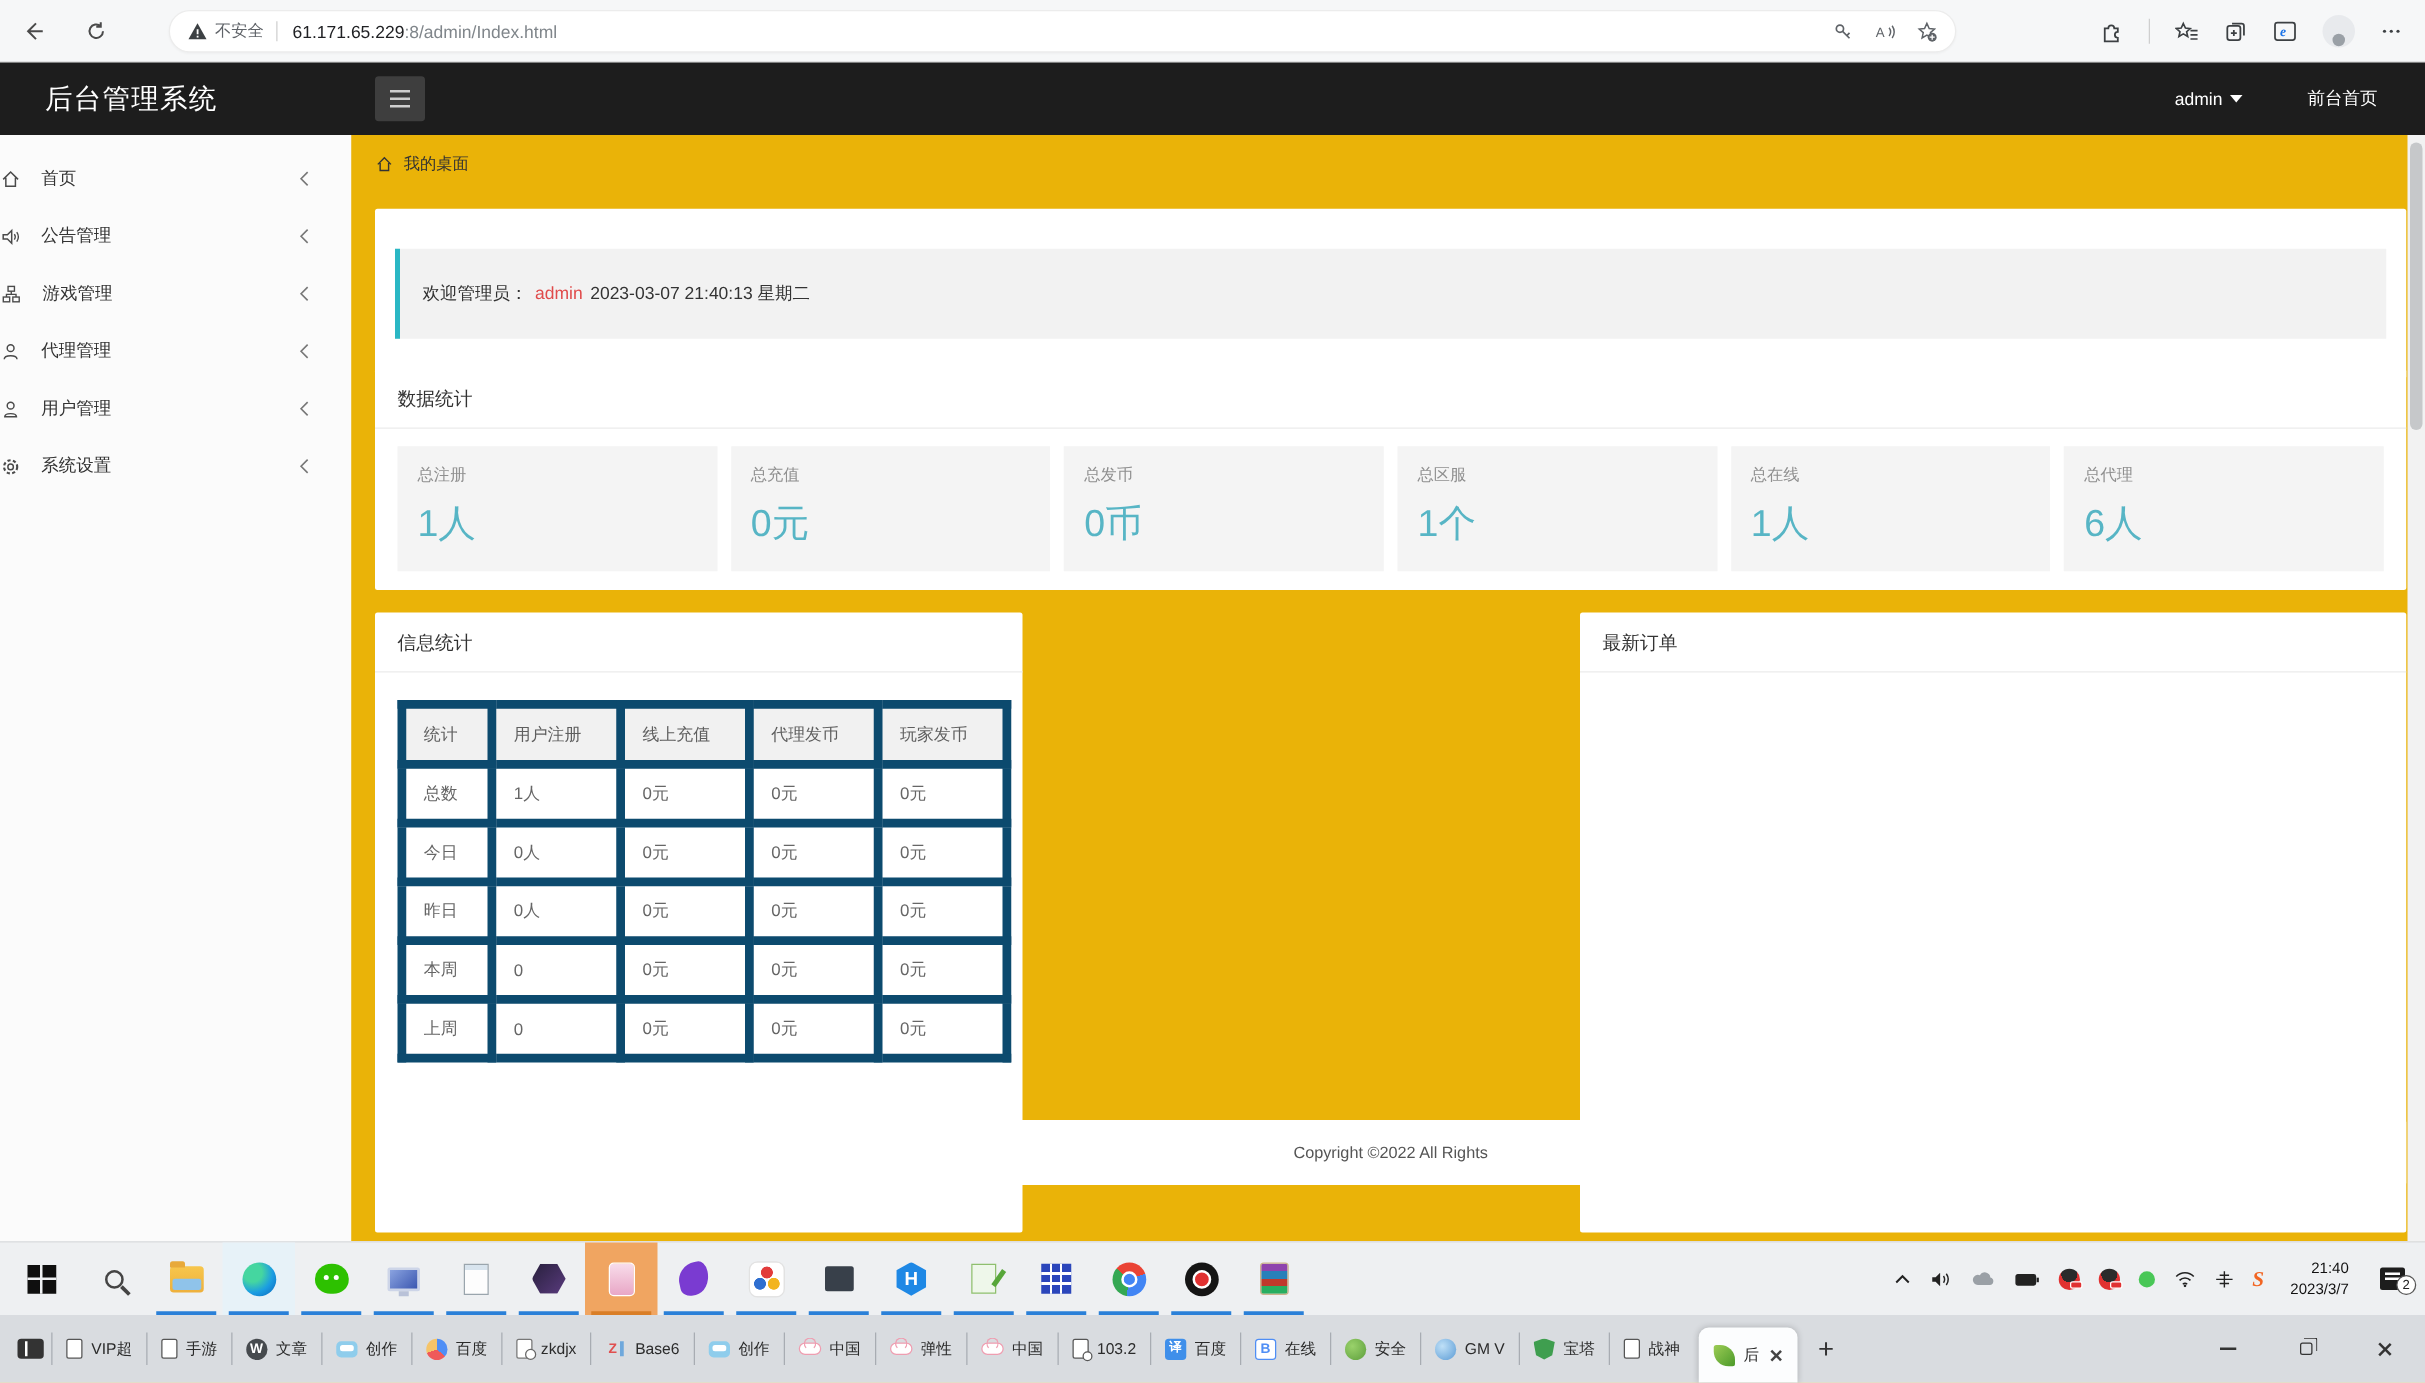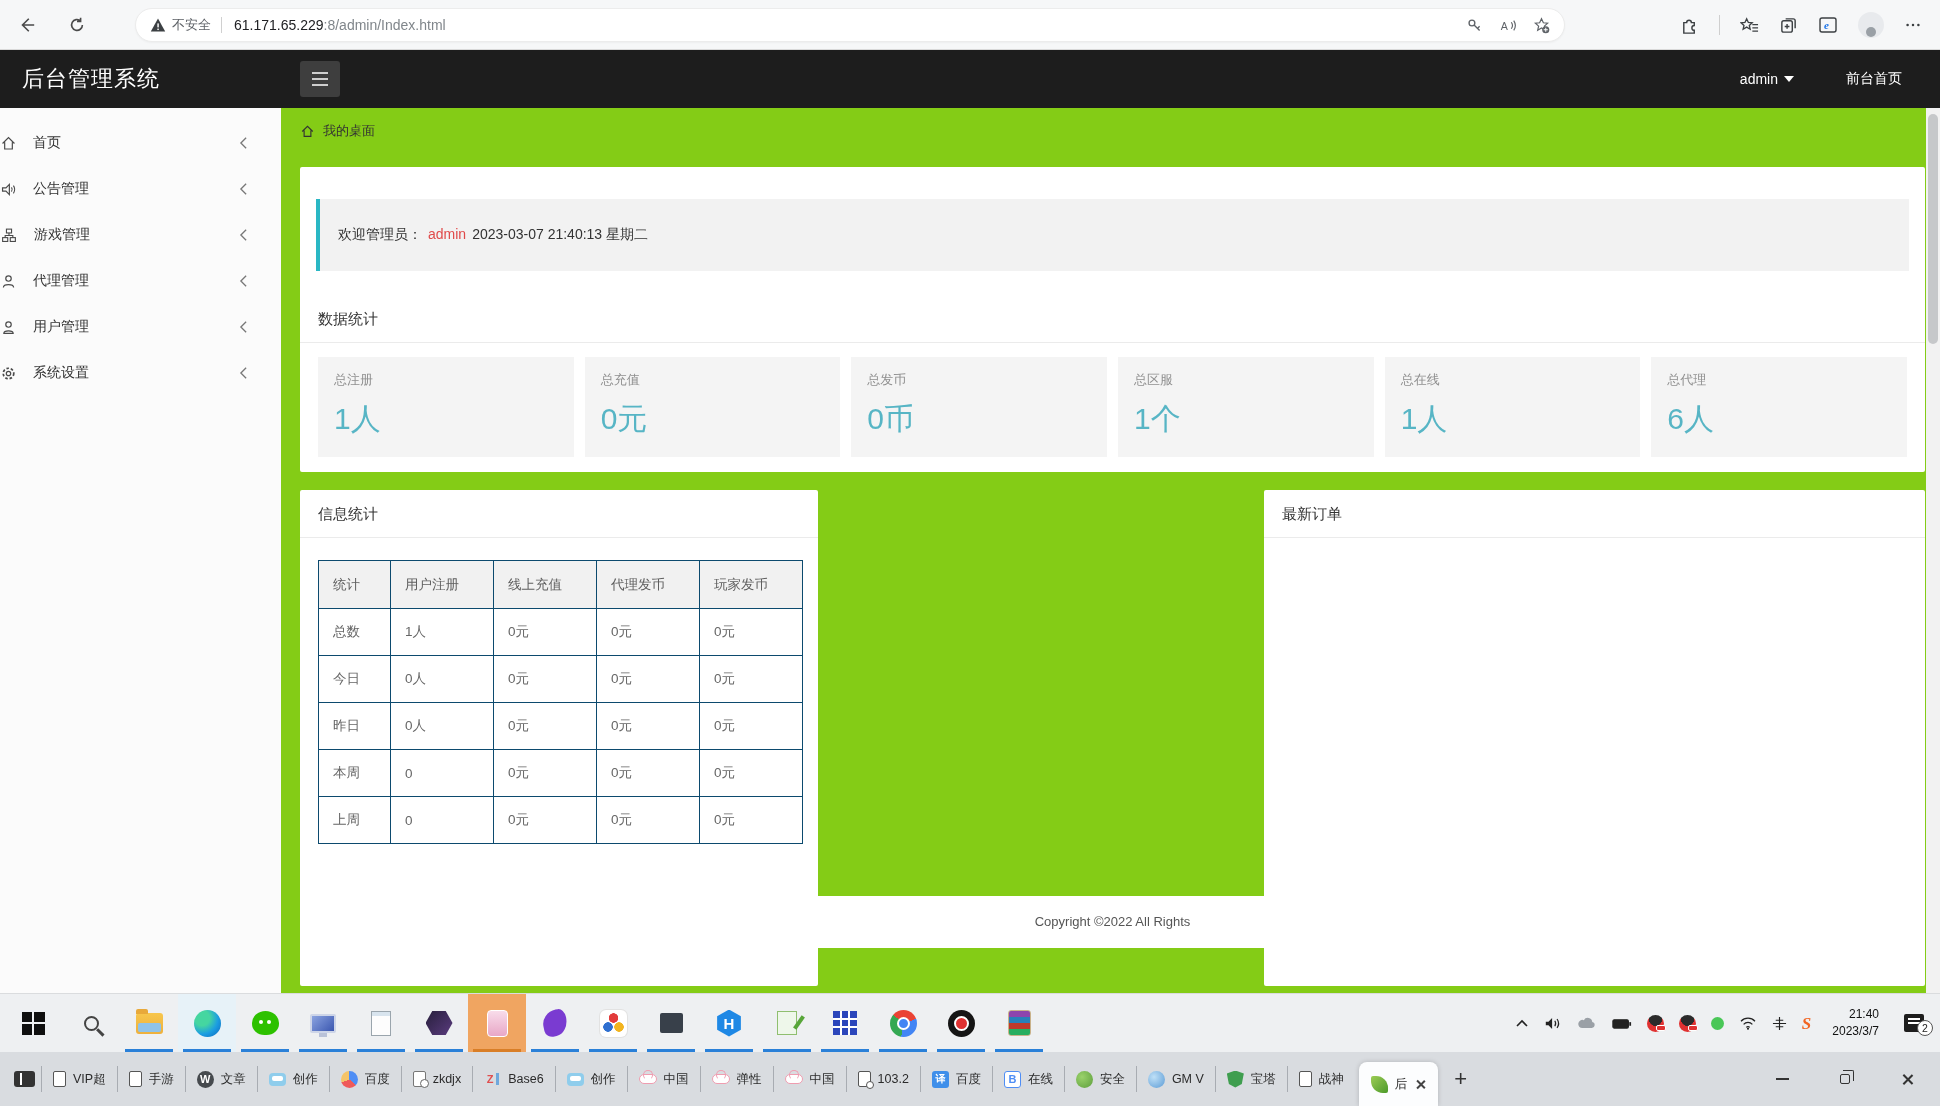--- a/index.html
+++ b/index.html
@@ -17,55 +17,55 @@
   #url-pill .spacer{flex:1}
   .pill-ic{margin-left:16px;display:flex;align-items:center}
   #toolbar-right{position:absolute;right:18px;top:0;height:50px;display:flex;align-items:center;gap:20px}
   .tb-sep{width:1px;height:20px;background:#cfcfcf}
   .avatar-ic{width:26px;height:26px;border-radius:50%;background:#e8eaed;display:flex;align-items:flex-end;justify-content:center;overflow:hidden}
   .avatar-ic .head{width:10px;height:10px;border-radius:50%;background:#9aa0a6;margin-bottom:1px}
   .avatar-wrap{position:relative;width:26px;height:26px}
 
   
   #app-header{position:absolute;left:0;top:50px;width:1940px;height:58px;background:#1d1d1d;display:flex;align-items:center}
-  #app-title{color:#fff;font-size:22px;margin-left:22px;letter-spacing:1px}
+  #app-title{color:#fff;font-size:22px;margin-left:36px;letter-spacing:1px}
   #hamburger{position:absolute;left:300px;top:11px;width:40px;height:36px;background:#3e3e3e;border-radius:3px;display:flex;flex-direction:column;justify-content:center;align-items:center;gap:4px}
   #hamburger i{display:block;width:16px;height:2px;background:#cfcfcf}
   #header-right{position:absolute;right:38px;top:0;height:58px;display:flex;align-items:center;gap:52px}
   #admin-drop{color:#fff;font-size:14px;display:flex;align-items:center;gap:6px}
   #admin-caret{width:0;height:0;border-left:5px solid transparent;border-right:5px solid transparent;border-top:6px solid #fff}
   #frontend-link{color:#fff;font-size:14px}
 
   
   #sidebar{position:absolute;left:0;top:108px;width:281px;height:885px;background:#fbfbfb;padding-top:12px}
   .side-item{height:46px;display:flex;align-items:center;position:relative;cursor:pointer}
   .side-item .s-label{font-size:14px;color:#333;margin-left:16px}
   .side-item .chev{position:absolute;right:32px}
 
   
-  #content{position:absolute;left:281px;top:108px;width:1659px;height:885px;background:#84cc16}
+  #content{position:absolute;left:281px;top:108px;width:1659px;height:885px;background:#eab308}
   #breadcrumb{position:absolute;left:19px;top:8px;height:30px;display:flex;align-items:center;gap:8px}
   #breadcrumb span{font-size:13px;color:#333}
   .card{position:absolute;background:#fff;border-radius:2px}
   .card-title{font-size:15px;color:#333;padding:15px 18px 13px 18px;border-bottom:1px solid #ebebeb}
 
   #welcome-card{left:19px;top:59px;width:1625px;height:136px;display:flex;align-items:center;padding:0 16px}
   #welcome-box{width:100%;height:72px;background:#f2f2f2;border-left:4px solid #2ab7c4;display:flex;align-items:center;padding-left:18px}
   #welcome-box .w-txt{font-size:14px;color:#333}
   #welcome-user{color:#e04a4a;margin:0 6px}
 
   #stats-card{left:19px;top:187px;width:1625px;height:177px}
   #stat-row{display:flex;gap:11px;margin:14px 18px 0 18px}
   .stat-cell{flex:1;height:100px;background:#f4f4f4;padding:14px 16px}
   .stat-label{font-size:13px;color:#8f8f8f}
   .stat-value{font-size:30px;color:#57b5c5;margin-top:10px}
 
   #info-card{left:19px;top:382px;width:518px;height:496px}
   #info-table{border-collapse:collapse;margin:22px 0 0 18px}
-  #info-table th,#info-table td{border:1px solid #0c4a6e;font-weight:normal;text-align:left;padding:0 0 0 14px;font-size:13.5px;color:#666;height:47px}
+  #info-table th,#info-table td{border:7px solid #0c4a6e;font-weight:normal;text-align:left;padding:0 0 0 14px;font-size:13.5px;color:#666;height:47px}
   #info-table th{background:#f1f1f1;height:48px;color:#5e5e5e}
   #info-table th:nth-child(1),#info-table td:nth-child(1){width:72px}
   #info-table th:nth-child(n+2),#info-table td:nth-child(n+2){width:103px}
 
   #order-card{left:565px;top:382px;width:392px;height:496px}
   #pie-wrap{position:relative;width:392px;height:342px}
   .pie-label{position:absolute;font-size:13px;white-space:nowrap}
   .pie-label-0{left:282px;top:115px}
   .pie-label-1{left:204px;top:259px}
   .pie-label-2{left:28px;top:113px;width:60px;text-align:right}

